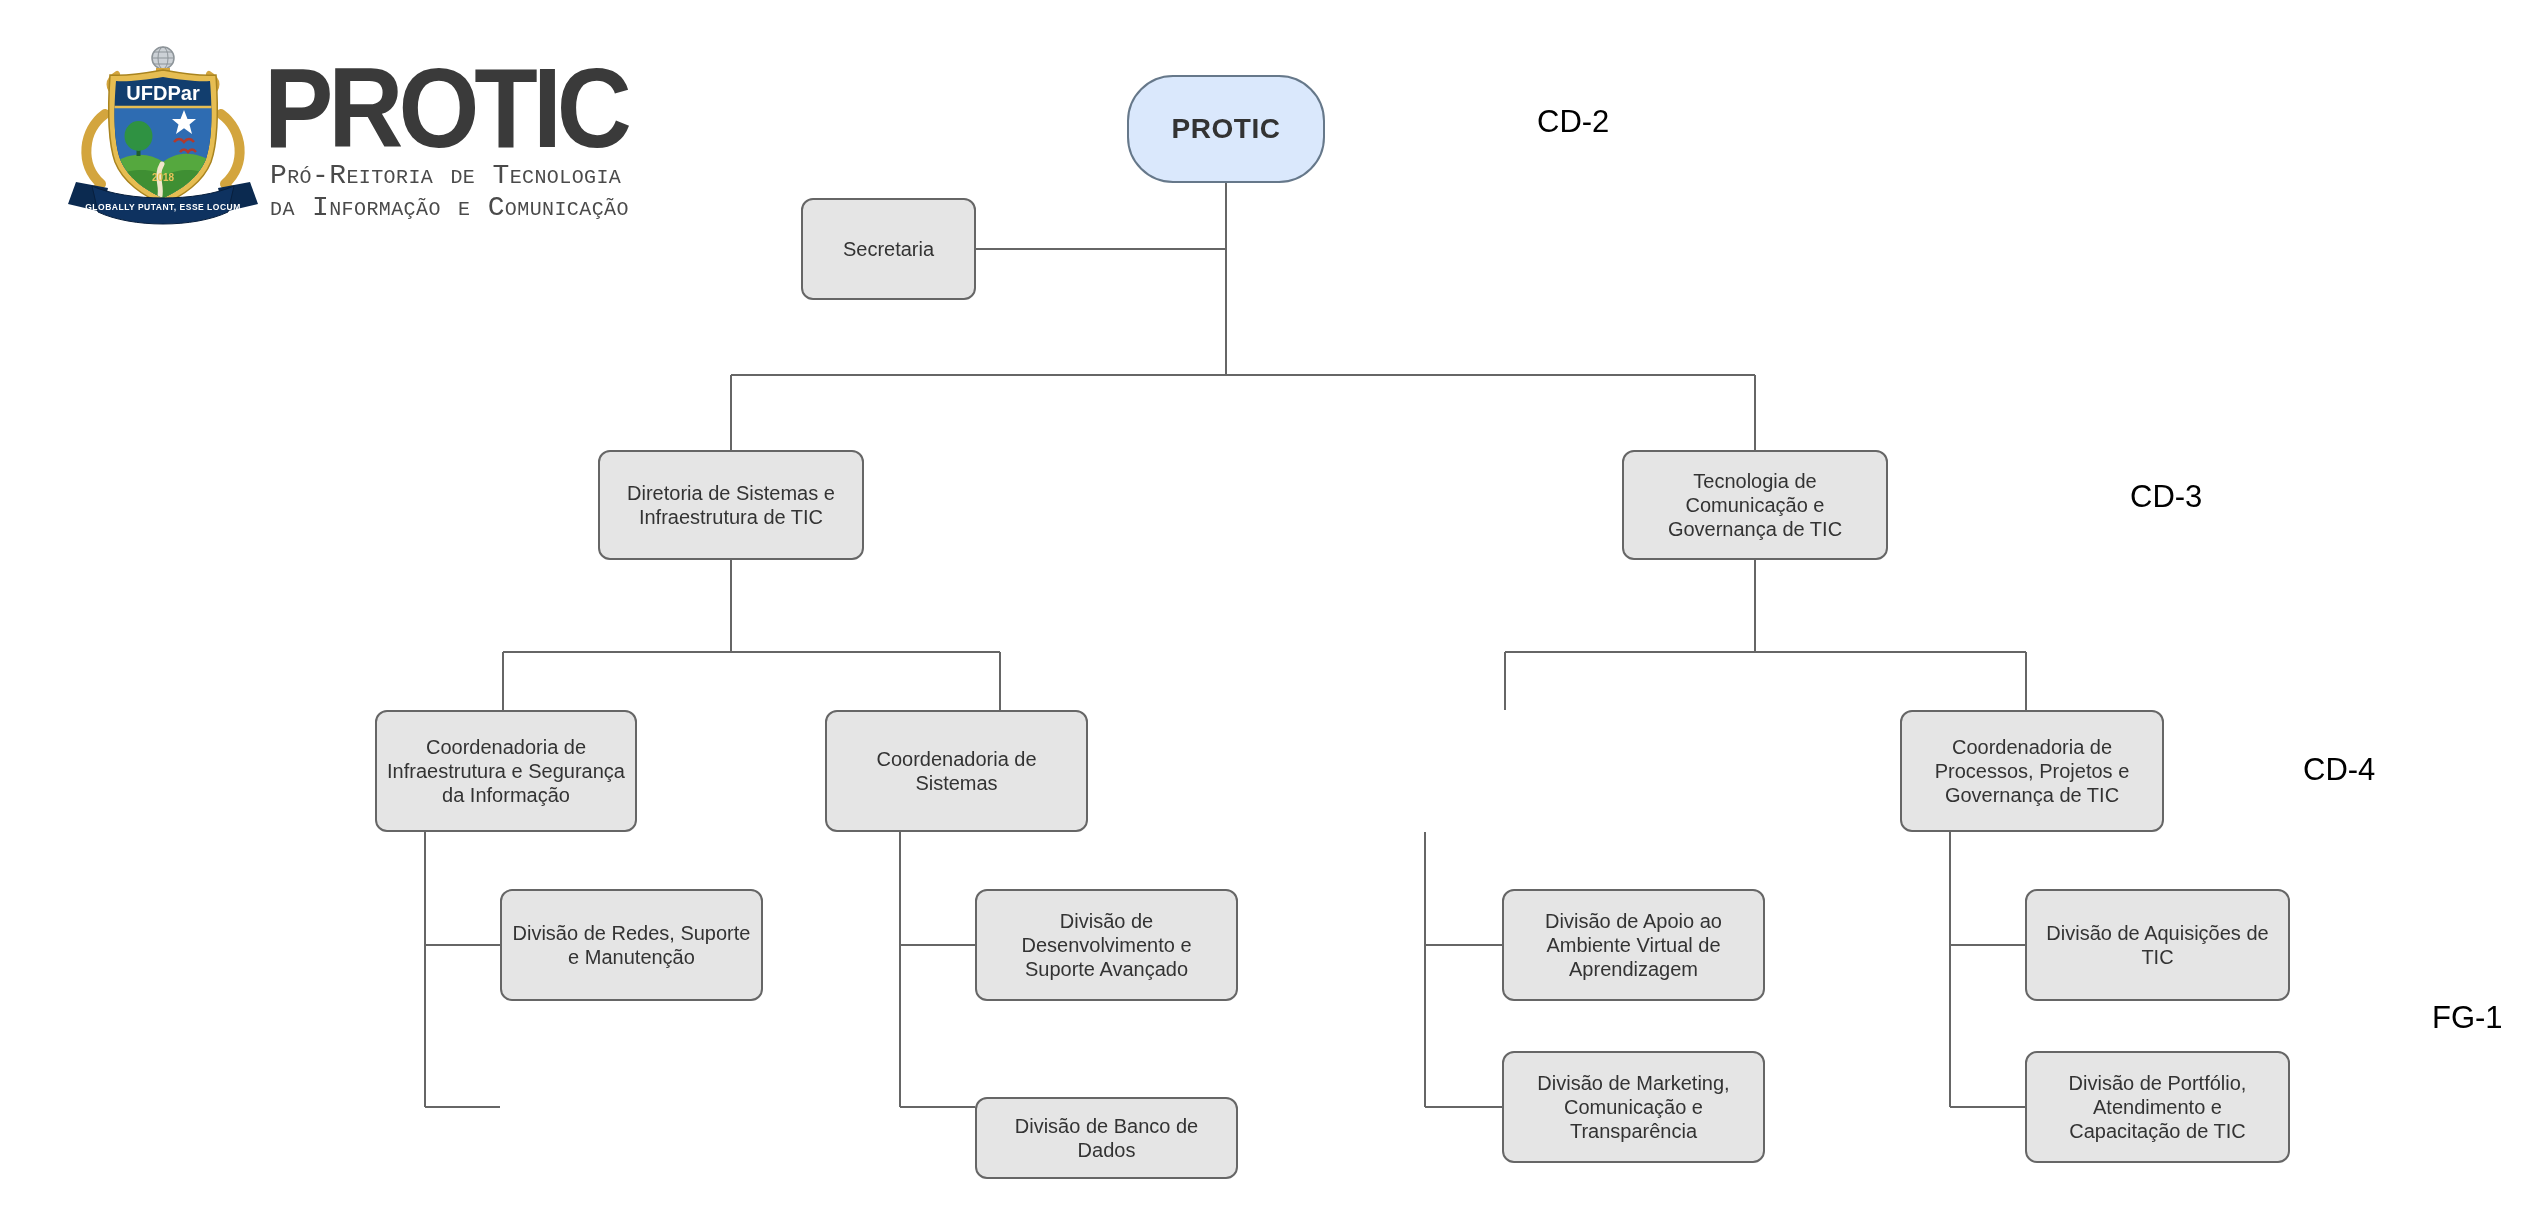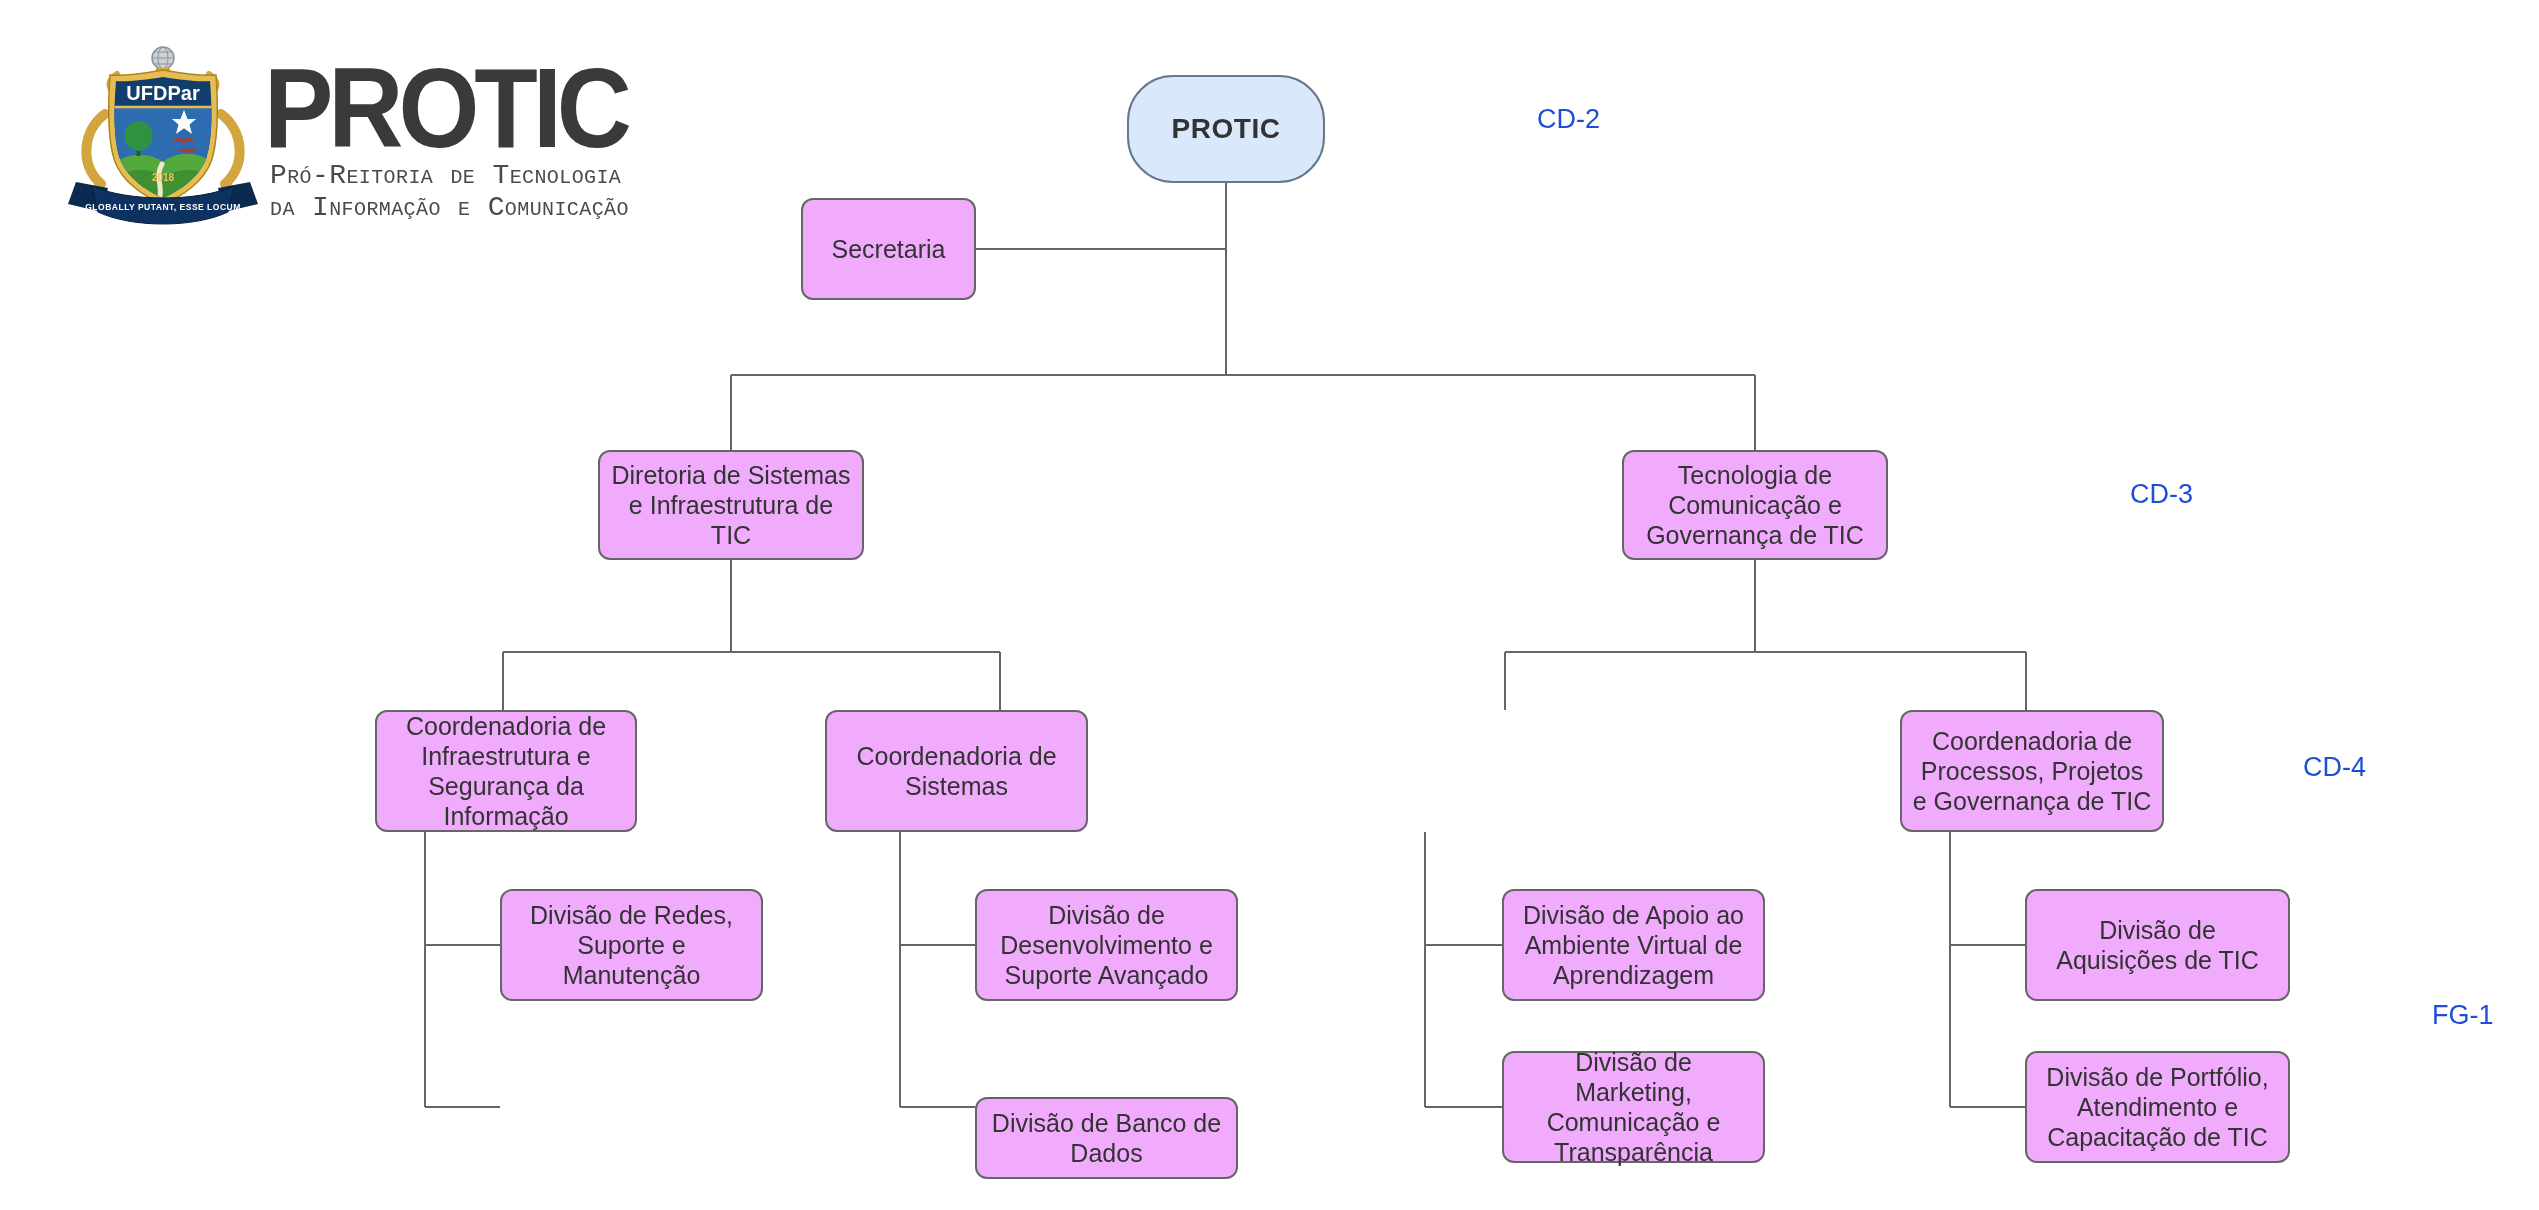--- a/index.html
+++ b/index.html
@@ -5,31 +5,31 @@
   html,body { margin:0; padding:0; background:#ffffff; }
   body { font-family:"Liberation Sans","DejaVu Sans",sans-serif; }
   #stage {
     position:relative; width:2539px; height:1210px; background:#ffffff; overflow:hidden;
   }
   
   #wires { position:absolute; left:0; top:0; }
   
   .node {
     position:absolute; box-sizing:border-box;
-    background:#f0abfc; border:2px solid #666666; border-radius:12px;
+    background:#e5e5e5; border:2px solid #666666; border-radius:12px;
     display:flex; align-items:center; justify-content:center;
     text-align:center; color:#333333;
-    font-size:25px; line-height:1.2; padding:4px 10px;
+    font-size:20px; line-height:1.2; padding:4px 10px;
   }
   .node--root {
     background:#dae8fc; border:2px solid #66788a; border-radius:46px;
     font-weight:bold; font-size:28px; letter-spacing:0.5px; color:#333333;
   }
   .grade-label {
-    position:absolute; color:#1d4ed8; font-size:27px; white-space:nowrap;text-align:center;
+    position:absolute; color:#000000; font-size:31px; white-space:nowrap;text-align:center;
   }
   
   .brand-acronym {
     position:absolute; left:264px; top:52px;
     font-size:104px; font-weight:800; color:#3a3a3a;
     letter-spacing:-5px; line-height:1;
     transform:scaleY(1.08); transform-origin:top left;
   }
   .brand-subtitle {
     position:absolute; left:270px; top:160px;

